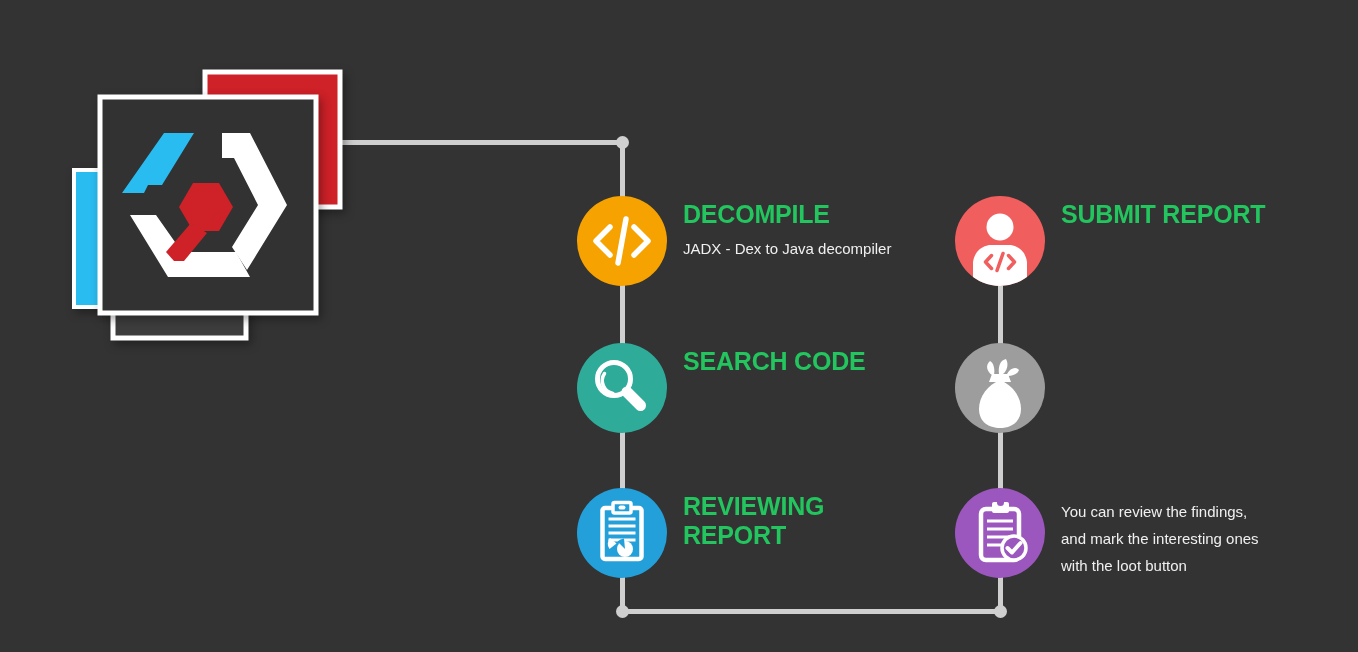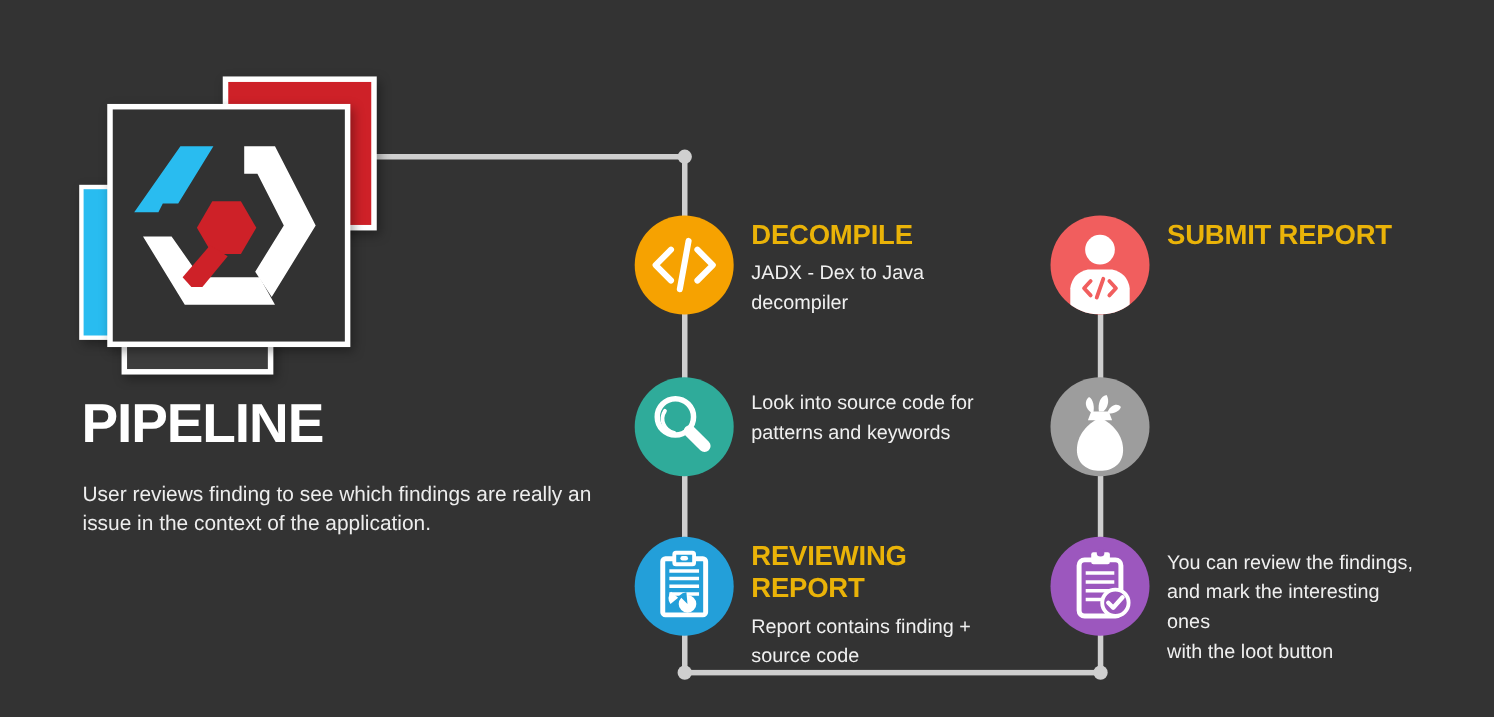--- a/index.html
+++ b/index.html
@@ -29,22 +29,22 @@
   }
 
   
   .step{position:absolute;width:330px;z-index:3;}
   .circle{
     position:absolute;left:0;top:0;width:90px;height:90px;border-radius:50%;
     overflow:hidden;
   }
   .circle svg{display:block;width:90px;height:90px;}
   .texts{position:absolute;left:106px;top:4px;}
-  .step-title{color:#eab308;font-size:25px;font-weight:bold;letter-spacing:-0.2px;line-height:29px;}
-  .step-desc{color:#F0F0F0;font-size:18px;line-height:27px;margin-top:6px;white-space:pre-line;}
+  .step-title{color:#22c55e;font-size:25px;font-weight:bold;letter-spacing:-0.2px;line-height:29px;}
+  .step-desc{color:#F0F0F0;font-size:15px;line-height:27px;margin-top:6px;white-space:pre-line;}
 
   .shadow{filter:drop-shadow(3px 4px 5px rgba(0,0,0,0.35));}
 </style>
 </head>
 <body>
 
 <div class="canvas">
 
   <div class="line" style="left:339px;top:140px;width:284px;height:5px;"></div>
   <div class="line" style="left:620px;top:142px;width:5px;height:472px;"></div>
@@ -61,23 +61,20 @@
     <rect class="shadow" x="40" y="42" width="216" height="216" fill="#323232" stroke="#ffffff" stroke-width="5"></rect>
     <g transform="translate(40,42)">
       <polygon points="64,36 94,36 62,88 48,88 44,96 22,96" fill="#29BCF0"></polygon>
       <polygon points="122,36 150,36 187,108 147,173 132,150 158,108 134,61 122,61" fill="#ffffff"></polygon>
       <polygon points="30,118 68,180 150,180 136,155 82,155 56,118" fill="#ffffff"></polygon>
       <polygon points="133,110 119,86 93,86 79,110 93,134 119,134" fill="#CE2128"></polygon>
       <polygon points="91,126 107,136 84,164 74,164 66,155" fill="#CE2128"></polygon>
     </g>
   </svg>
 
-  <div class="intro-title">PIPELINE</div>
-  <div class="intro-desc">User reviews finding to see which findings are really an
-issue in the context of the application.</div>
 
   <div class="step" style="left:577px;top:196px;">
     <div class="circle" style="background-color: rgb(246, 162, 1);">
       <svg viewBox="0 0 90 90">
         <path d="M33,31 L19,45 L33,59" fill="none" stroke="#ffffff" stroke-width="5.5" stroke-linecap="round" stroke-linejoin="round"></path>
         <path d="M57,31 L71,45 L57,59" fill="none" stroke="#ffffff" stroke-width="5.5" stroke-linecap="round" stroke-linejoin="round"></path>
         <path d="M49,23 L41,67" fill="none" stroke="#ffffff" stroke-width="5.5" stroke-linecap="round"></path>
       </svg>
     </div>
     <div class="texts">
@@ -88,44 +85,41 @@
 
   <div class="step" style="left:577px;top:343px;">
     <div class="circle" style="background-color: rgb(47, 171, 154);">
       <svg viewBox="0 0 90 90">
         <circle cx="37" cy="36" r="16.5" fill="none" stroke="#ffffff" stroke-width="5"></circle>
         <path d="M27.5,30.5 a13,13 0 0 0 8.5,20" fill="none" stroke="#ffffff" stroke-width="3.5" stroke-linecap="round"></path>
         <line x1="50" y1="49" x2="63.5" y2="62.5" stroke="#ffffff" stroke-width="11" stroke-linecap="round"></line>
       </svg>
     </div>
     <div class="texts">
-      <div class="step-desc">Look into source code for
-patterns and keywords</div>
+      <div class="step-title">SEARCH CODE</div>
     </div>
   </div>
 
   <div class="step" style="left:577px;top:488px;">
     <div class="circle" style="background-color: rgb(35, 159, 217);">
       <svg viewBox="0 0 90 90">
         <rect x="25.5" y="20" width="39" height="51" rx="2.5" fill="none" stroke="#ffffff" stroke-width="4.5"></rect>
         <rect x="36" y="14.5" width="18" height="10.5" rx="1.5" fill="#239FD9" stroke="#ffffff" stroke-width="3.5"></rect>
         <rect x="41.5" y="17.5" width="7" height="4" rx="2" fill="#ffffff"></rect>
         <line x1="31.5" y1="31" x2="58.5" y2="31" stroke="#ffffff" stroke-width="3.2"></line>
         <line x1="31.5" y1="38" x2="58.5" y2="38" stroke="#ffffff" stroke-width="3.2"></line>
         <line x1="31.5" y1="45" x2="58.5" y2="45" stroke="#ffffff" stroke-width="3.2"></line>
         <line x1="31.5" y1="52" x2="58.5" y2="52" stroke="#ffffff" stroke-width="3.2"></line>
         <circle cx="48" cy="61" r="8" fill="#ffffff"></circle>
         <path d="M48,61 L40.5,53.5 A10.5,10.5 0 0 1 47,50.5 Z" fill="#239FD9"></path>
         <path d="M39.5,55.5 L33,50 A8.5,8.5 0 0 0 32.5,61 Z" fill="#ffffff"></path>
       </svg>
     </div>
     <div class="texts">
       <div class="step-title">REVIEWING REPORT</div>
-      <div class="step-desc">Report contains finding +
-source code</div>
     </div>
   </div>
 
   <div class="step" style="left:955px;top:196px;">
     <div class="circle" style="background-color: rgb(241, 94, 94);">
       <svg viewBox="0 0 90 90">
         <circle cx="45" cy="31" r="13.5" fill="#ffffff"></circle>
         <path d="M18,90 L18,66 Q20,52 34,49 L56,49 Q70,52 72,66 L72,90 Z" fill="#ffffff"></path>
         <path d="M36.5,59.5 L30.5,66 L36.5,72.5" fill="none" stroke="#F15E5E" stroke-width="3.5" stroke-linecap="round" stroke-linejoin="round"></path>
         <path d="M53.5,59.5 L59.5,66 L53.5,72.5" fill="none" stroke="#F15E5E" stroke-width="3.5" stroke-linecap="round" stroke-linejoin="round"></path>

